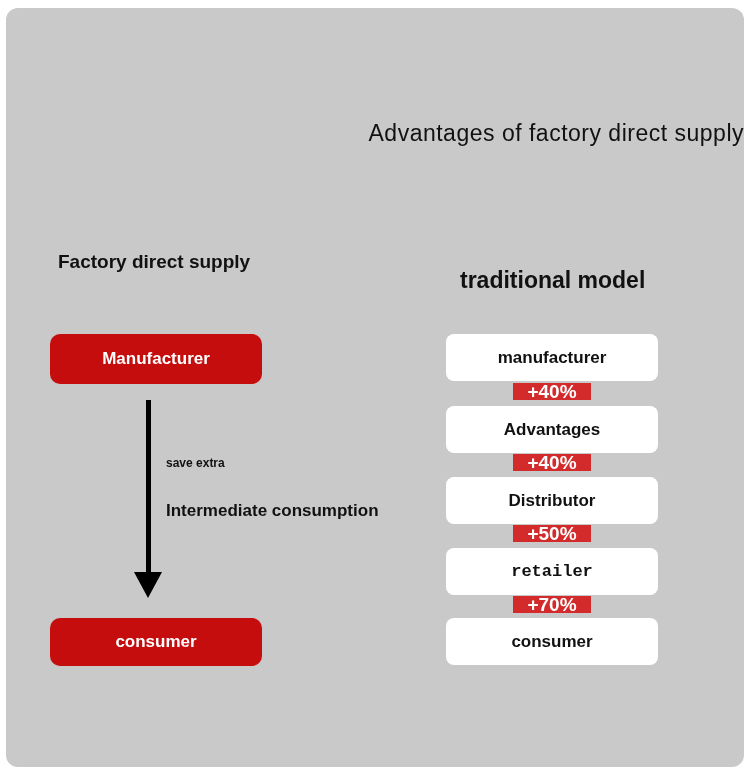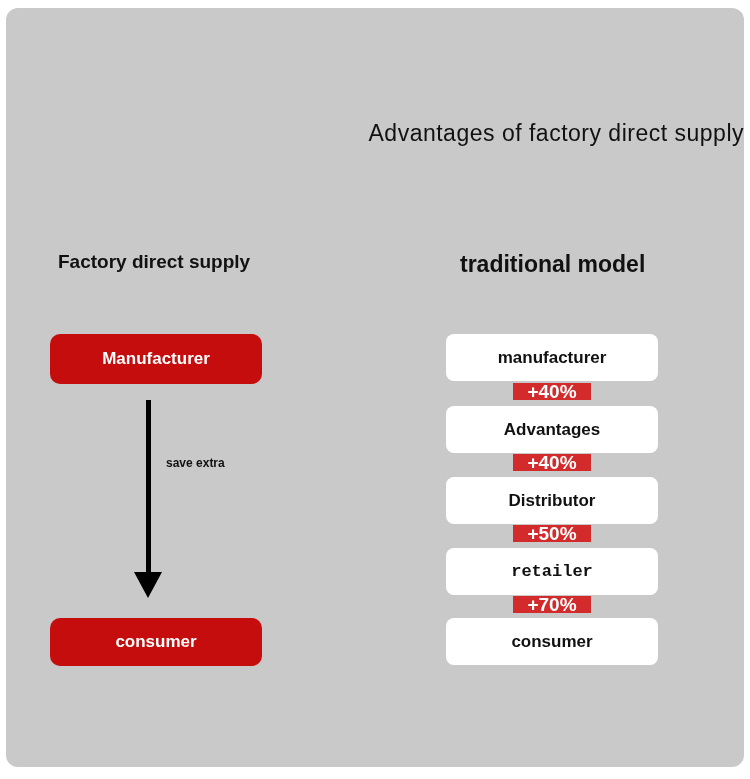--- a/index.html
+++ b/index.html
@@ -36,21 +36,21 @@
   }
   .left-heading{
     position:absolute;
     left:52px; top:243px;
     font-size:19px;
     font-weight:bold;
     color:var(--text_black);
   }
   .right-heading{
     position:absolute;
-    left:454px; top:243px;
+    left:454px; top:259px;
     font-size:23px;
     font-weight:bold;
     color:var(--text_black);
   }
   .red-box{
     position:absolute;
     left:44px;
     width:212px;
     height:50px;
     background:var(--box_red);
@@ -140,20 +140,21 @@
 
   <div class="left-heading">Factory direct supply</div>
   <div class="right-heading">traditional model</div>
 
   <div class="red-box top">Manufacturer</div>
 
   <div class="arrow-line"></div>
   <div class="arrow-head"></div>
 
   <div class="note1">save extra</div>
+  <div class="note2">Intermediate consumption</div>
 
   <div class="red-box bottom">consumer</div>
 
   <div class="stage s0">manufacturer</div>
   <div class="badge m0">+40%</div>
   <div class="stage s1">Advantages</div>
   <div class="badge m1">+40%</div>
   <div class="stage s2">Distributor</div>
   <div class="badge m2">+50%</div>
   <div class="stage s3">retailer</div>

